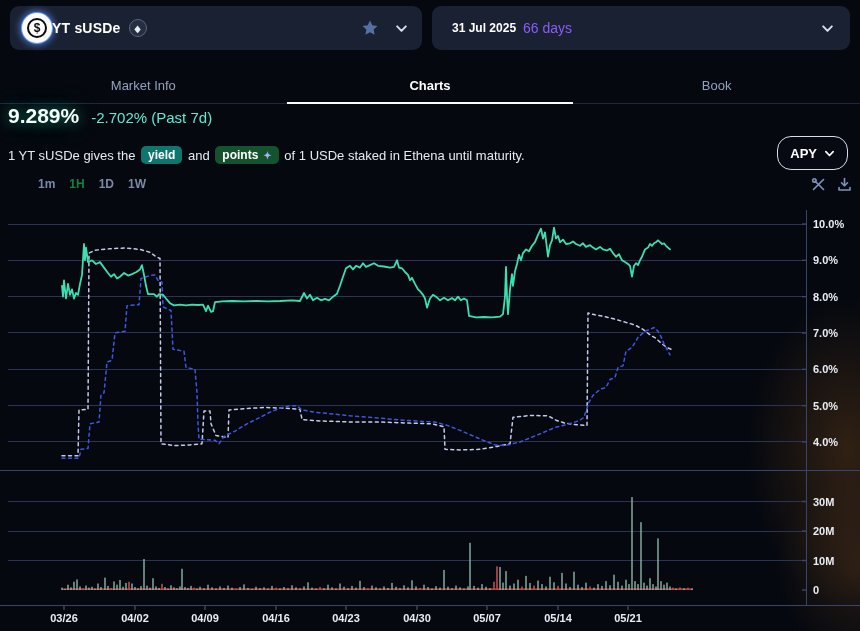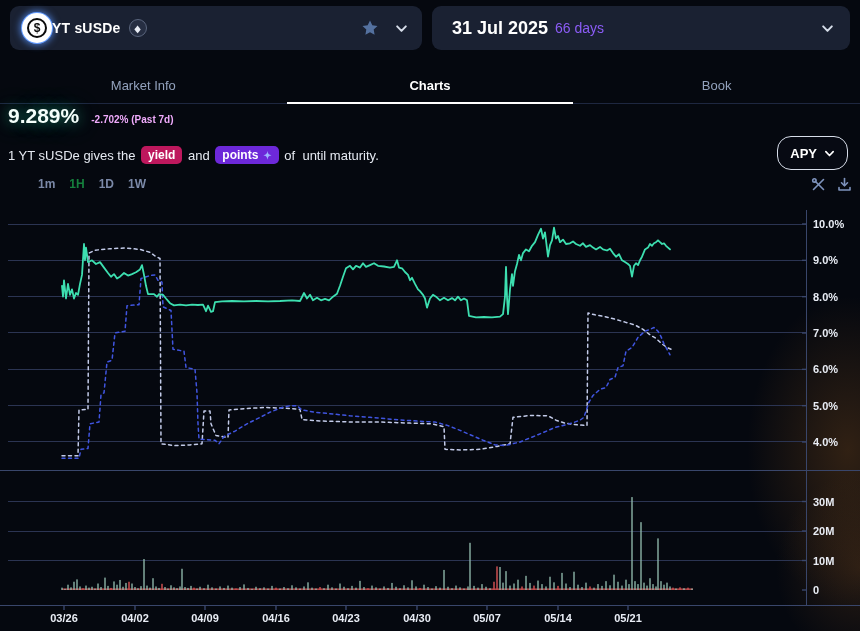--- a/index.html
+++ b/index.html
@@ -15,40 +15,40 @@
   .token-icon { width:30px; height:30px; border-radius:50%; background:#ffffff; display:flex;
     align-items:center; justify-content:center; box-shadow:0 0 7px 2px rgba(90,150,255,.75), 0 0 0 1px #6ea2ff; }
   .token-icon-inner { width:20px; height:20px; border:2px solid #0b0b0b; border-radius:50%;
     display:flex; align-items:center; justify-content:center; color:#0b0b0b; font-size:12px; font-weight:bold; }
   .token-name { font-size:14px; font-weight:bold; color:#fff; letter-spacing:.2px; }
   .eth-badge { margin-left:8px; width:18px; height:18px; border-radius:50%; background:#262e42;
     border:1px solid #5a6residue57d; border:1px solid #5a657d; display:flex; align-items:center; justify-content:center; }
   .eth-glyph { color:#e9edf5; font-size:8px; transform:scaleY(1.25); }
   .spacer { flex:1; }
   .star { margin-right:16px; }
-  .maturity-date { font-size:18px; font-weight:bold; color:#fff; }
+  .maturity-date { font-size:12px; font-weight:bold; color:#fff; }
   .maturity-days { margin-left:7px; font-size:14px; color:#8b5cf6; }
 
   
   .tabs { position:absolute; top:72px; left:0; width:100%; display:flex; border-bottom:1px solid #1e2740; }
   .tab { flex:1; text-align:center; padding:6px 0 9px; font-size:13px; color:#93a2bd; cursor:pointer; }
   .tab.active { color:#ffffff; font-weight:bold; border-bottom:2px solid #fff; margin-bottom:-1px; }
 
   
   .stats { position:absolute; top:104px; left:8px; display:flex; align-items:baseline; gap:12px; }
   .apy-big { font-size:21px; font-weight:bold; color:#f4fffb;
     text-shadow:0 0 14px rgba(61,223,176,.55), 0 0 30px rgba(61,223,176,.3); }
-  .apy-change { font-size:10px; font-weight:bold; color:#f0abfc; }
+  .apy-change { font-size:15px; font-weight:normal; color:#5eead4; }
 
   .desc { position:absolute; top:146px; left:8px; font-size:13px; color:#e6eaf2; display:flex;
     align-items:center; flex-wrap:nowrap; white-space:pre; }
   .desc .b { font-weight:normal; }
-  .badge { display:inline-flex; align-items:center; background:#be185d; color:#fff; font-weight:bold;
+  .badge { display:inline-flex; align-items:center; background:#0f766e; color:#fff; font-weight:bold;
     font-size:12px; border-radius:5px; padding:2px 7px; margin:0 2px; }
-  .badge.points { background:#6d28d9; }
+  .badge.points { background:#14532d; }
   .badge .sparkle { color:#9db4ff; margin-left:5px; font-size:10px; }
 
   .apy-pill { position:absolute; top:136px; right:12px; height:26px; border:1px solid #d7dde9;
     border-radius:14px; display:flex; align-items:center; gap:7px; padding:16px 12px; cursor:pointer;
     font-size:13px; color:#fff; font-weight:600; background:rgba(10,14,24,.4); }
 
   .controls { position:absolute; top:177px; left:10px; display:flex; gap:14px; align-items:center;margin-left:28px; }
   .range { font-size:12px; font-weight:600; color:#7b89a8; cursor:pointer; }
   .range.active { color:#15803d; font-weight:bold; }
   .chart-icons { position:absolute; top:177px; right:8px; display:flex; gap:11px; align-items:center; }
@@ -105,21 +105,21 @@
     <div class="tab">Market Info</div>
     <div class="tab active">Charts</div>
     <div class="tab">Book</div>
   </div>
 
   <div class="stats">
     <span class="apy-big">9.289%</span>
     <span class="apy-change">-2.702% (Past 7d)</span>
   </div>
 
-  <div class="desc" id="desc"><span class="b">1 YT sUSDe</span><span> gives the </span><span class="badge">yield</span><span> and </span><span class="badge points">points<span class="sparkle">✦</span></span><span> of </span><span> until maturity.</span></div>
+  <div class="desc" id="desc"><span class="b">1 YT sUSDe</span><span> gives the </span><span class="badge">yield</span><span> and </span><span class="badge points">points<span class="sparkle">✦</span></span><span> of </span><span class="b">1 USDe staked in Ethena</span><span> until maturity.</span></div>
 
   <div class="apy-pill">
     <span>APY</span>
     <svg width="11" height="11" viewBox="0 0 12 12">
         <polyline points="2,4 6,8.2 10,4" fill="none" stroke="#fff" stroke-width="1.8" stroke-linecap="round" stroke-linejoin="round"></polyline>
       </svg>
   </div>
 
   <div class="controls">
     <span class="range">1m</span>

